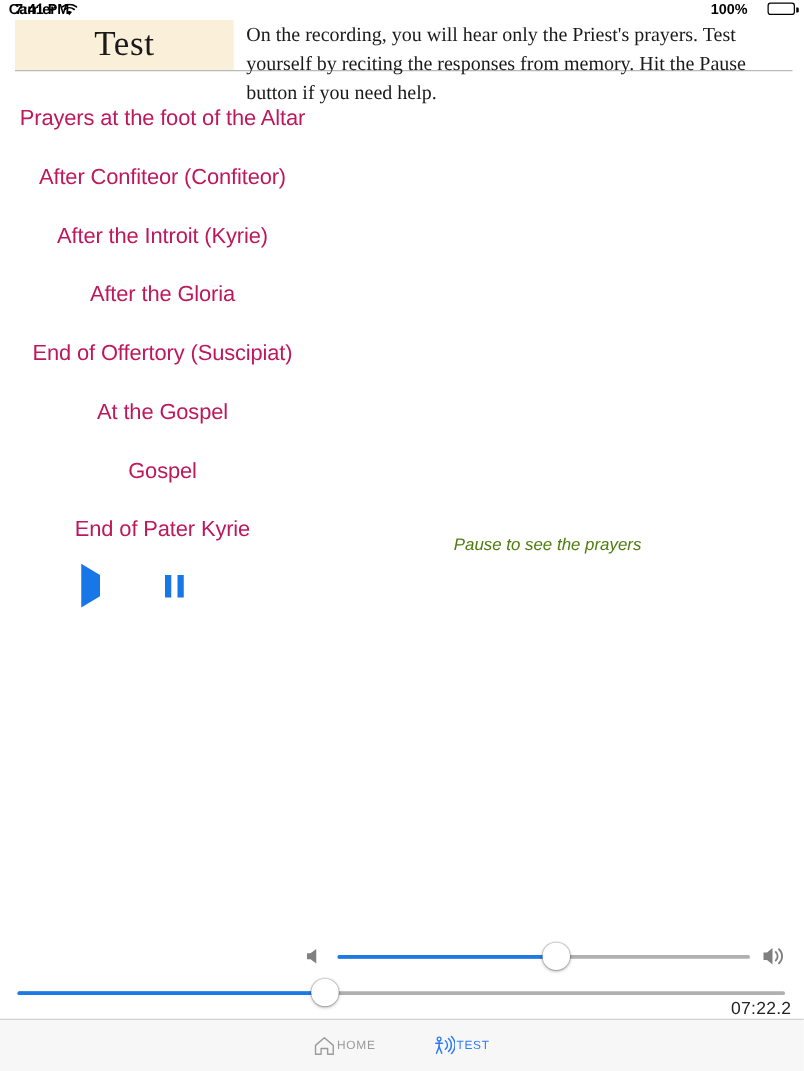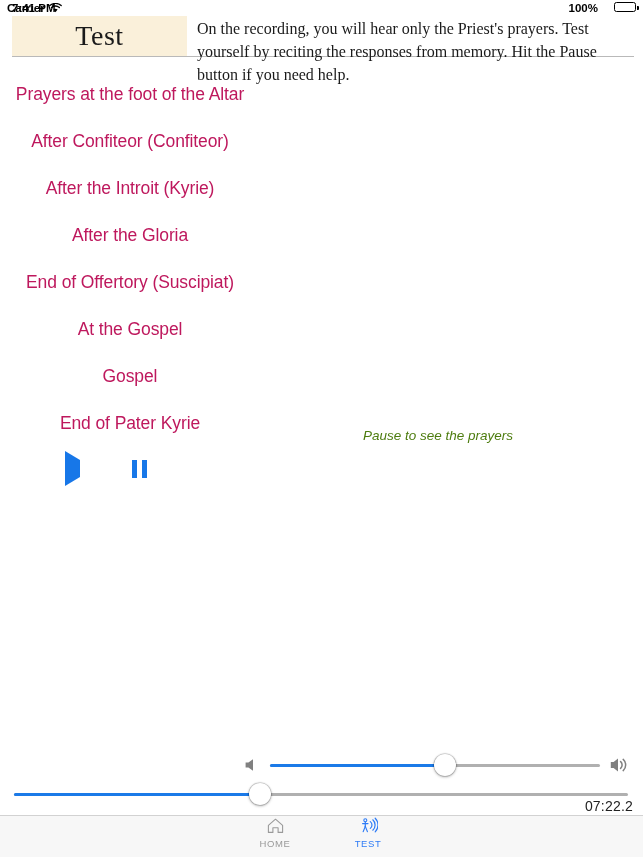--- a/index.html
+++ b/index.html
@@ -233,23 +233,23 @@
     border-top: 1px solid #d2d2d2;
     display: flex;
     align-items: center;
     justify-content: center;
     gap: 0;
   }
   .tab {
     width: 93px;
     height: 42px;
     display: flex;
-    flex-direction: column;
-    align-items: center;
-    justify-content: flex-start;
+    flex-direction: row;
+    align-items: center;
+    justify-content: center;
     gap: 1px;
     cursor: pointer;
     color: #9a9a9a;
   }
   .tab.active { color: #2f7cf6; }
   .tab .tab-icon { height: 21px; display: flex; align-items: center; justify-content: center; line-height: 0; }
   .tab .tab-label {
     font-size: 9.5px;
     letter-spacing: 0.6px;
     text-transform: uppercase;

